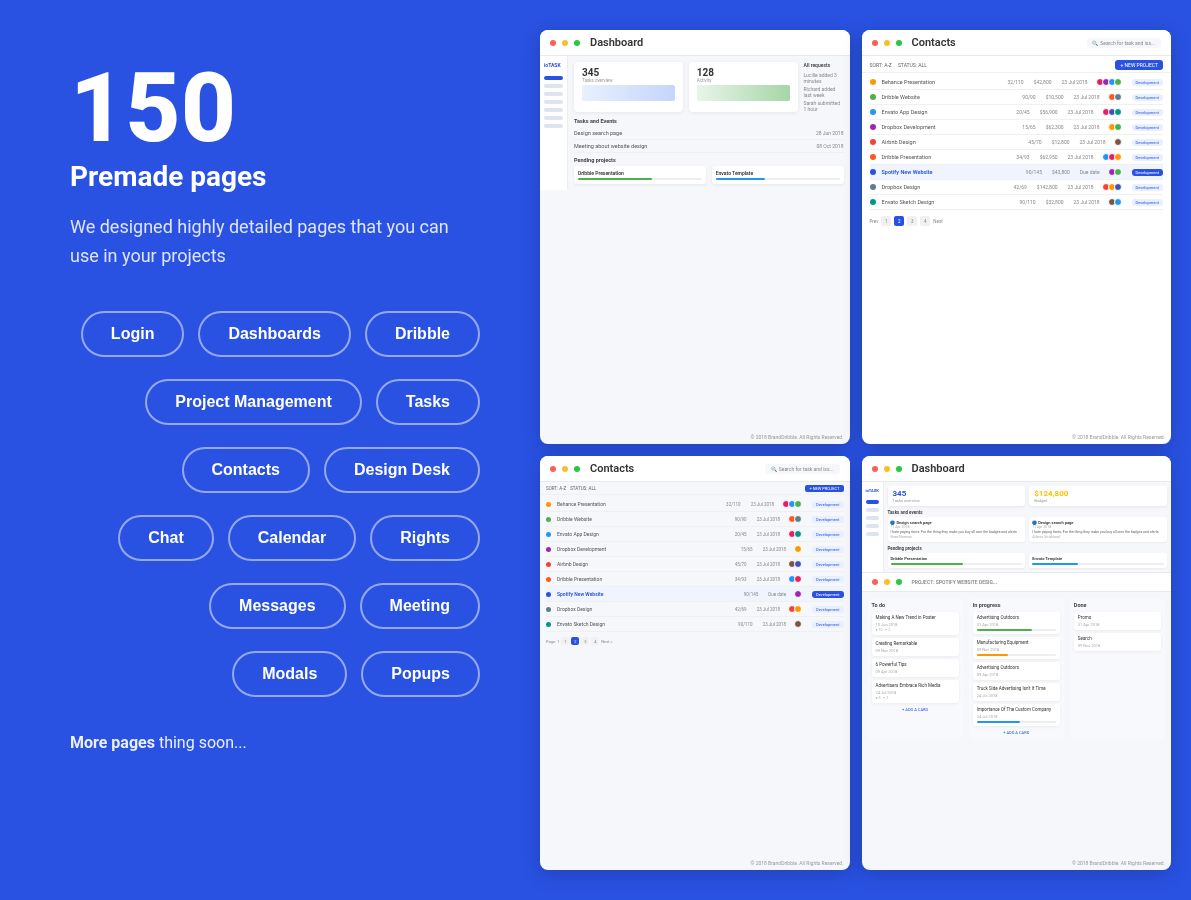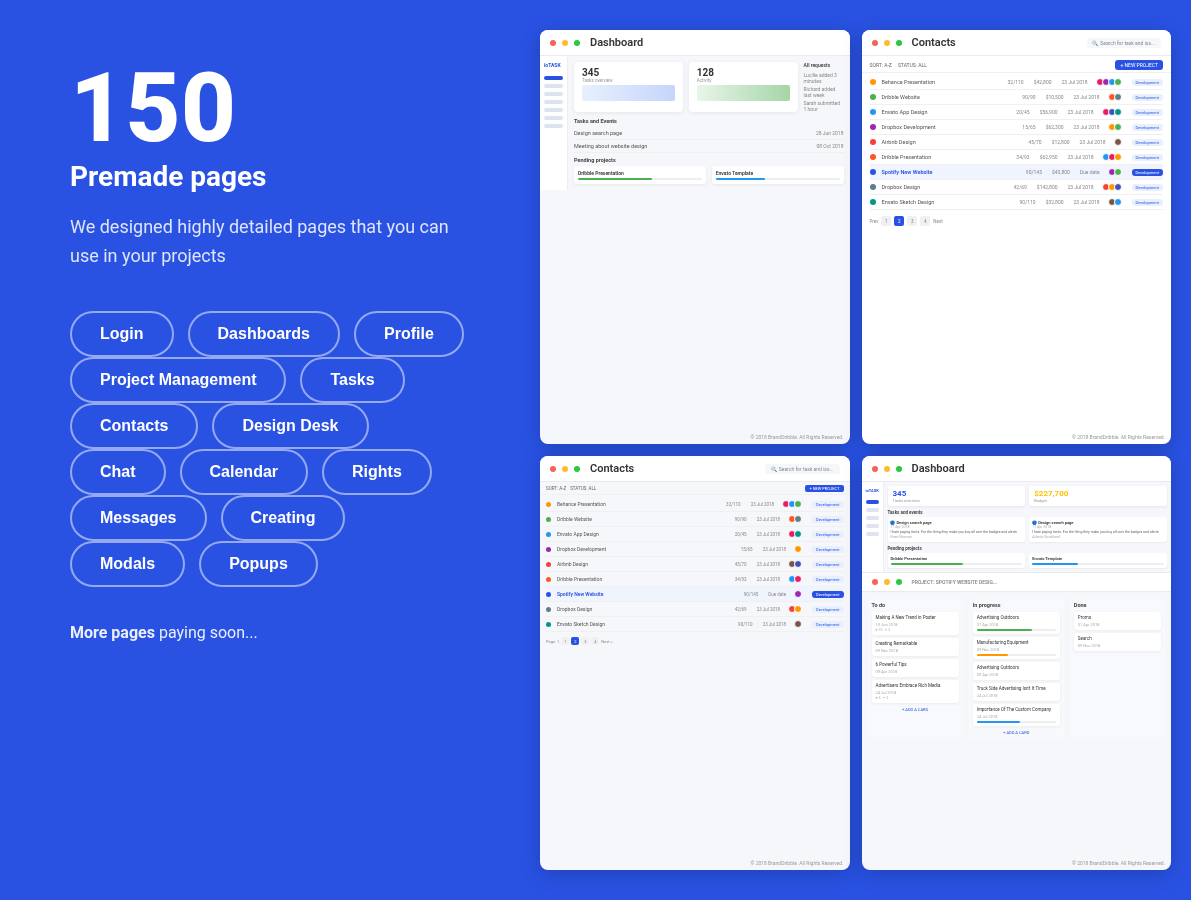--- a/index.html
+++ b/index.html
@@ -45,21 +45,22 @@
       color: rgba(255,255,255,0.85);
       line-height: 1.6;
       margin-bottom: 40px;
       max-width: 420px;
     }
 
     
     .pills-grid {
       display: flex;
       flex-direction: column;
-      gap: 0;
+      gap: 22px;
+      align-items: flex-end;
     }
 
     .pills-row {
       display: flex;
       gap: 14px;
       flex-wrap: wrap;
     }
 
     .pill {
       border: 2px solid rgba(255,255,255,0.5);
@@ -282,52 +283,52 @@
   <div class="left-panel">
     <div class="big-number">150</div>
     <div class="subtitle">Premade pages</div>
     <div class="description">We designed highly detailed pages that you can use in your projects</div>
 
     <div class="pills-grid">
 
       <div class="pills-row">
         <button class="pill">Login</button>
         <button class="pill">Dashboards</button>
-        <button class="pill">Profile</button>
+        <button class="pill">Dribble</button>
       </div>
 
       <div class="pills-row">
         <button class="pill">Project Management</button>
         <button class="pill">Tasks</button>
       </div>
 
       <div class="pills-row">
         <button class="pill">Contacts</button>
         <button class="pill">Design Desk</button>
       </div>
 
       <div class="pills-row">
         <button class="pill">Chat</button>
         <button class="pill">Calendar</button>
         <button class="pill">Rights</button>
       </div>
 
       <div class="pills-row">
         <button class="pill">Messages</button>
-        <button class="pill">Creating</button>
+        <button class="pill">Meeting</button>
       </div>
 
       <div class="pills-row">
         <button class="pill">Modals</button>
         <button class="pill">Popups</button>
       </div>
     </div>
 
     <div class="more-pages">
-      <strong>More pages</strong><span> paying soon...</span>
+      <strong>More pages</strong><span> thing soon...</span>
     </div>
   </div>
 
   <div class="right-panel">
 
     <div class="screenshot-card">
       <div class="mock-header">
         <div class="mock-dot" style="background:#ff5f57;"></div>
         <div class="mock-dot" style="background:#ffbb2c;"></div>
         <div class="mock-dot" style="background:#28c840;"></div>
@@ -681,21 +682,21 @@
             <div class="mock-side-item"></div>
             <div class="mock-side-item"></div>
           </div>
           <div class="mock-main" style="padding:4px;">
             <div style="display:flex;gap:4px;margin-bottom:4px;">
               <div style="background:#fff;border-radius:3px;padding:3px 5px;box-shadow:0 1px 3px rgba(0,0,0,0.07);flex:1;">
                 <div style="font-size:8px;font-weight:700;color:#2952e3;">345</div>
                 <div style="font-size:4px;color:#999;">Tasks overview</div>
               </div>
               <div style="background:#fff;border-radius:3px;padding:3px 5px;box-shadow:0 1px 3px rgba(0,0,0,0.07);flex:1;">
-                <div style="font-size:8px;font-weight:700;color:#ffc107;">$227,700</div>
+                <div style="font-size:8px;font-weight:700;color:#ffc107;">$124,800</div>
                 <div style="font-size:4px;color:#999;">Budget</div>
               </div>
             </div>
             <div style="font-size:4.5px;font-weight:700;color:#444;margin-bottom:2px;">Tasks and events</div>
             <div style="display:flex;gap:4px;">
               <div style="flex:1;">
                 <div style="background:#fff;border-radius:3px;padding:3px;box-shadow:0 1px 2px rgba(0,0,0,0.05);margin-bottom:2px;">
                   <div style="font-size:4px;font-weight:600;color:#333;">🔵 Design search page</div>
                   <div style="font-size:3.5px;color:#aaa;">11 Apr 2018</div>
                   <div style="font-size:3.5px;color:#666;margin-top:1px;">I hate paying fonts. For the thing they make you buy all over the badges and alerts</div>

